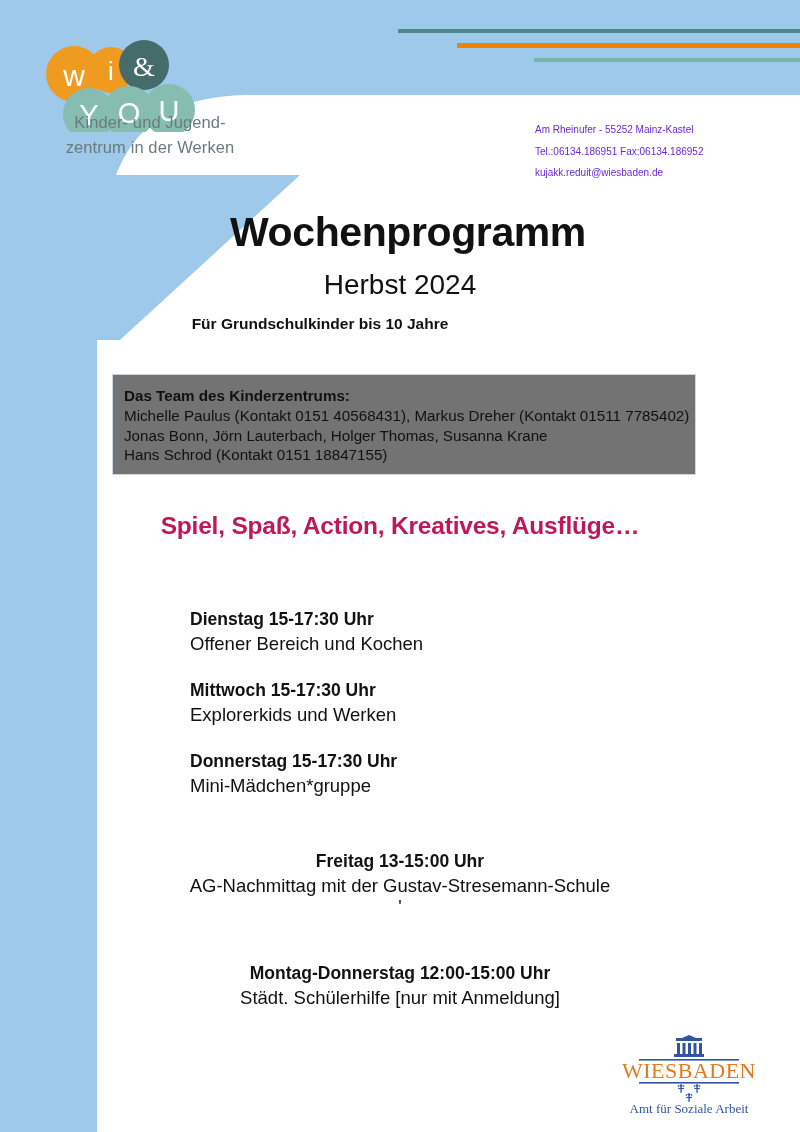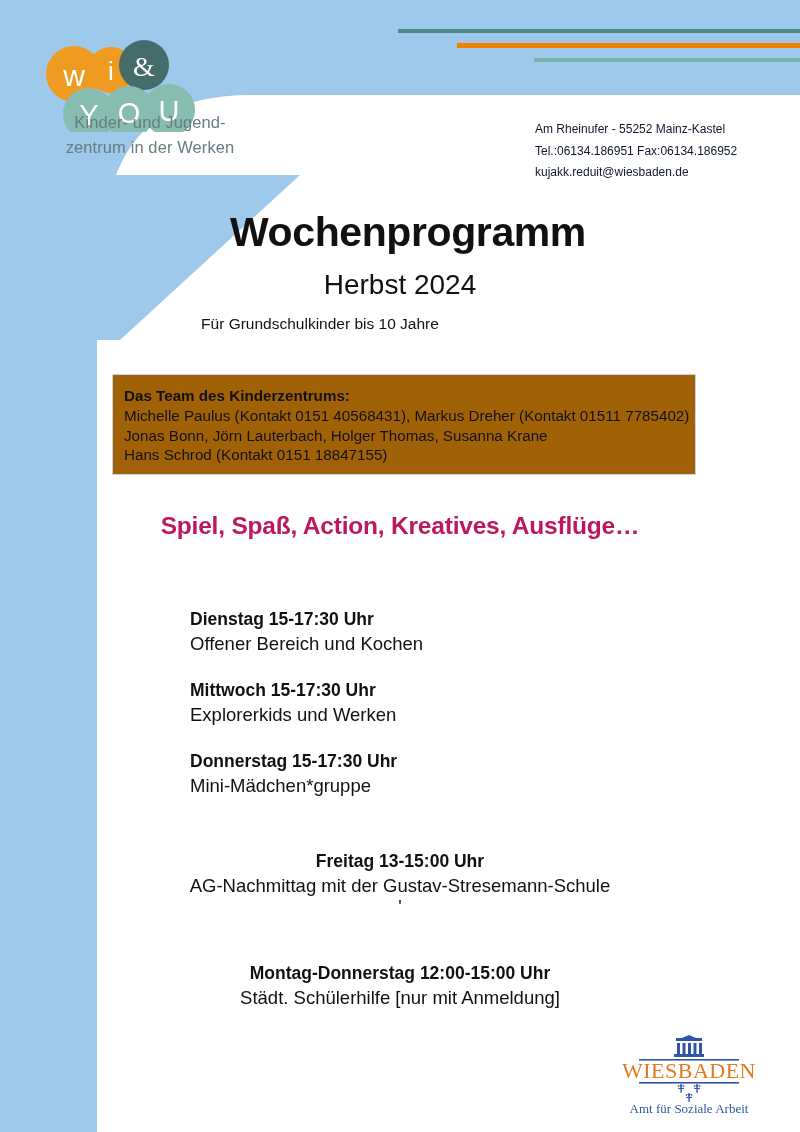--- a/index.html
+++ b/index.html
@@ -73,22 +73,22 @@
     line-height: 25px;
     letter-spacing: .1px;
   }
   .logo-caption div { white-space: nowrap; }
 
   
   .address {
     position: absolute;
     left: 535px;
     top: 119px;
-    color: #0f172a;
-    font-size: 12px;
+    color: #6d28d9;
+    font-size: 10px;
     line-height: 21.5px;
   }
 
   
   .title-main {
     position: absolute;
     left: 0;
     top: 209px;
     width: 800px;
     text-align: center;
@@ -108,32 +108,32 @@
     font-weight: normal;
     color: #111111;
   }
   .title-note {
     position: absolute;
     left: 0;
     top: 315px;
     width: 640px;
     text-align: center;
     font-size: 15.5px;
-    font-weight: normal;
+    font-weight: bold;
     color: #111111;
   }
 
   
   .team-box {
     position: absolute;
     left: 112px;
     top: 374px;
     width: 584px;
     height: 101px;
-    background: #a16207;
+    background: #737373;
     border: 1px solid #c9d6e4;
     box-sizing: border-box;
   }
   .team-box-inner {
     padding: 11px 0 0 11px;
     font-size: 15.2px;
     line-height: 19.8px;
     color: #111111;
   }
   .team-heading { font-weight: bold; }

